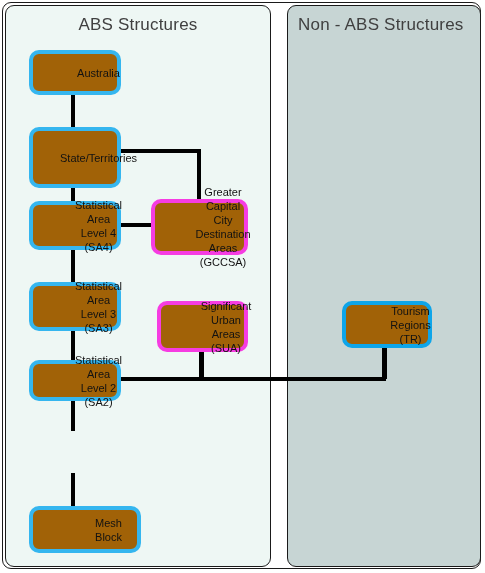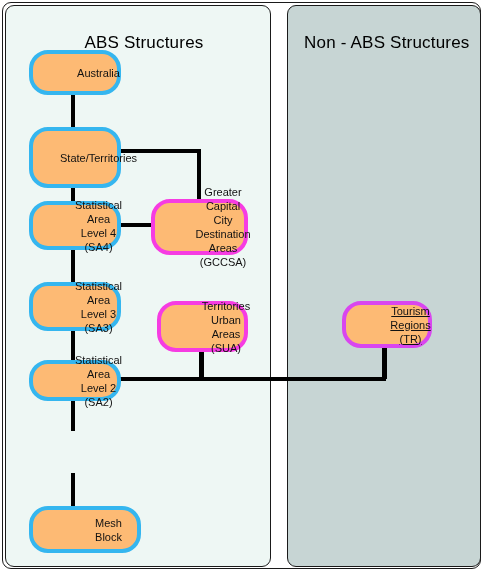--- a/index.html
+++ b/index.html
@@ -43,62 +43,61 @@
   }
   .panel-nonabs {
     left: 287px;
     top: 5px;
     width: 194px;
     height: 562px;
     background: #c7d5d4;
   }
   .panel-title {
     position: absolute;
-    top: 27px;
+    top: 9px;
     left: 0;
     width: 100%;
     text-align: center;
     font-size: 17px;
-    color: #000000;
+    color: #404040;
     letter-spacing: 0.2px;
     white-space: nowrap;
-    padding-left: 6px;
   }
   .panel-nonabs .panel-title {
     text-align: right;
     left: 10px;
     width: auto;
   }
   
   .line {
     position: absolute;
     background: #000000;
     z-index: 1;
   }
   
   .node {
     position: absolute;
     box-sizing: border-box;
-    background: #fdba74;
-    border-radius: 19px;
+    background: #a16207;
+    border-radius: 10px;
     display: flex;
     align-items: center;
     justify-content: center;
     text-align: center;
     font-size: 11px;
     line-height: 14px;
     color: #121212;
     z-index: 3;
     padding-left: 47px;
   }
   .node-label { display: block; padding: 0 3px; }
   .b-blue   { border: 4px solid #35b6ef; }
   .b-magenta{ border: 4px solid #f63ce2; }
   .b-purple { border: 4px solid #4c0a54; }
-  .b-gold   { border: 4px solid #d946ef; text-decoration: underline; }
+  .b-gold   { border: 4px solid #0ea5e9; }
 </style>
 </head>
 <body>
 
 <div id="canvas">
 
   <div class="outer-frame"></div>
 
   <div class="panel panel-abs">
     <div class="panel-title">ABS Structures</div>
@@ -168,21 +167,21 @@
   <div class="node b-magenta" style="left:151px; top:199px; width:97px; height:56px;">
     <span class="node-label">
       <span>Greater Capital</span><br>
       <span>City Destination</span><br>
       <span>Areas (GCCSA)</span>
     </span>
   </div>
 
   <div class="node b-magenta" style="left:157px; top:301px; width:91px; height:51px;">
     <span class="node-label">
-      <span>Territories</span><br>
+      <span>Significant</span><br>
       <span>Urban Areas</span><br>
       <span>(SUA)</span>
     </span>
   </div>
 
   <div class="node b-gold" style="left:342px; top:301px; width:90px; height:47px;">
     <span class="node-label">
       <span>Tourism</span><br>
       <span>Regions (TR)</span>
     </span>

